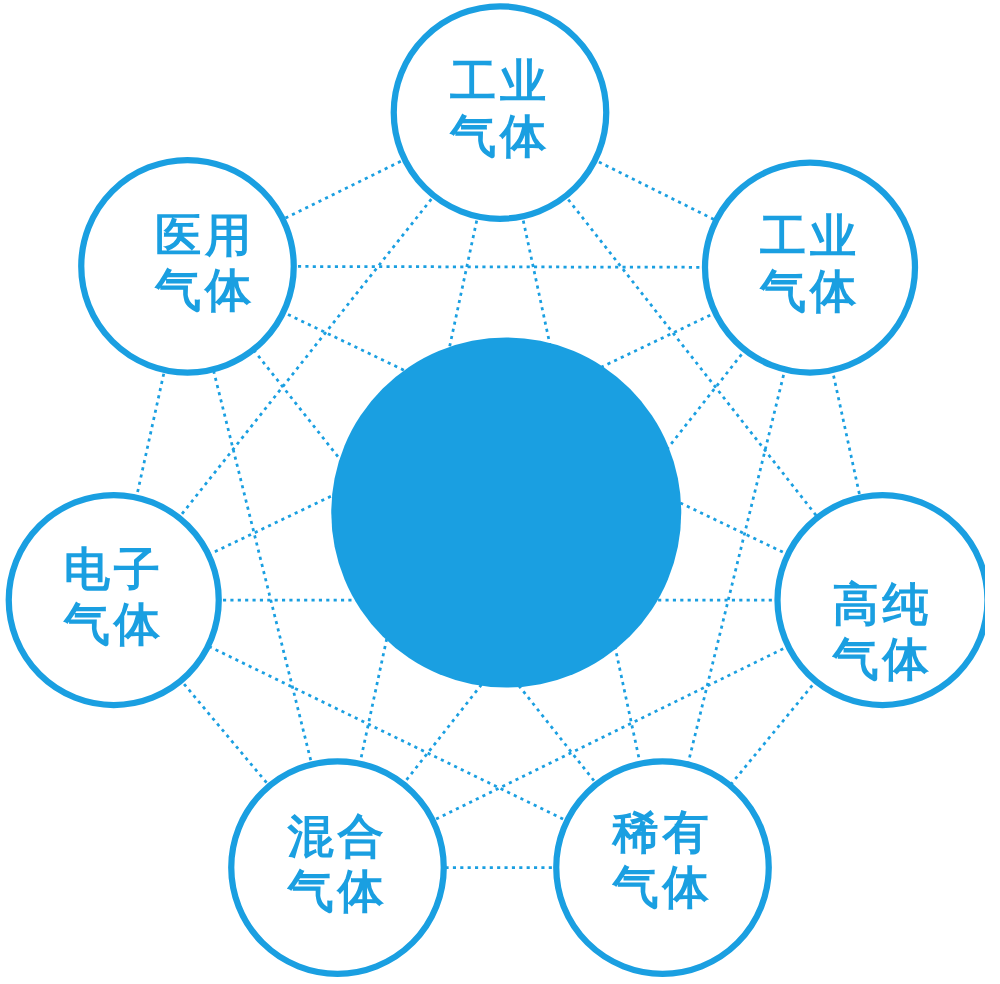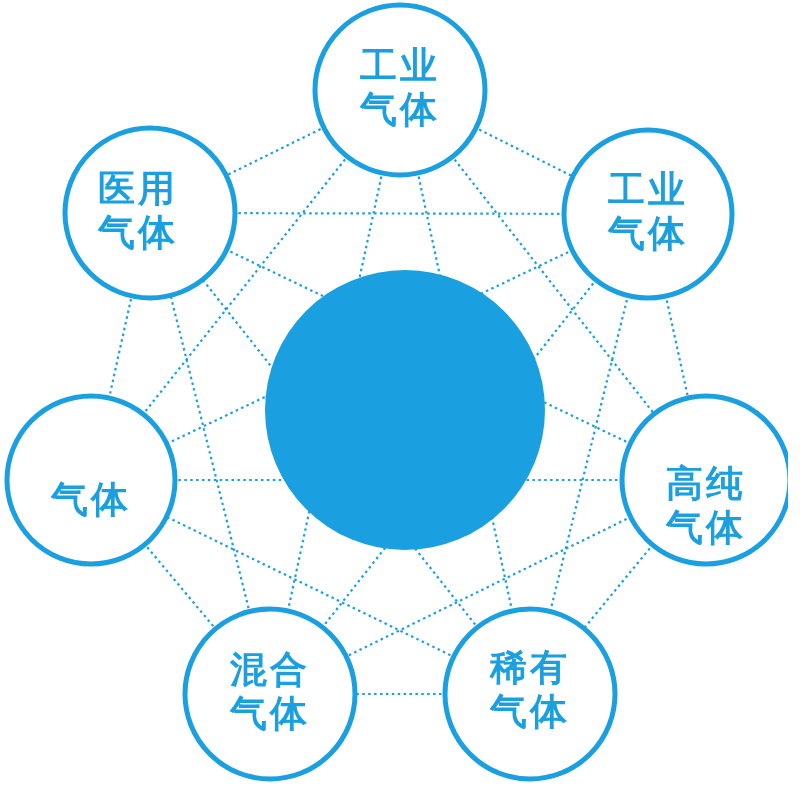--- a/index.html
+++ b/index.html
@@ -101,22 +101,22 @@
     <span>稀有</span><br>
     <span>气体</span>
   </div>
 
   <div class="label" style="left:270px; top:692px;">
     <span>混合</span><br>
     <span>气体</span>
   </div>
 
   <div class="label" style="left:91px; top:478px;">
-    <br>
+    <span>电子</span><br>
     <span>气体</span>
   </div>
 
-  <div class="label" style="left:138px; top:211px;">
+  <div class="label" style="left:164px; top:211px;">
     <span>医用</span><br>
     <span>气体</span>
   </div>
 
 </div>
 
 </body></html>

